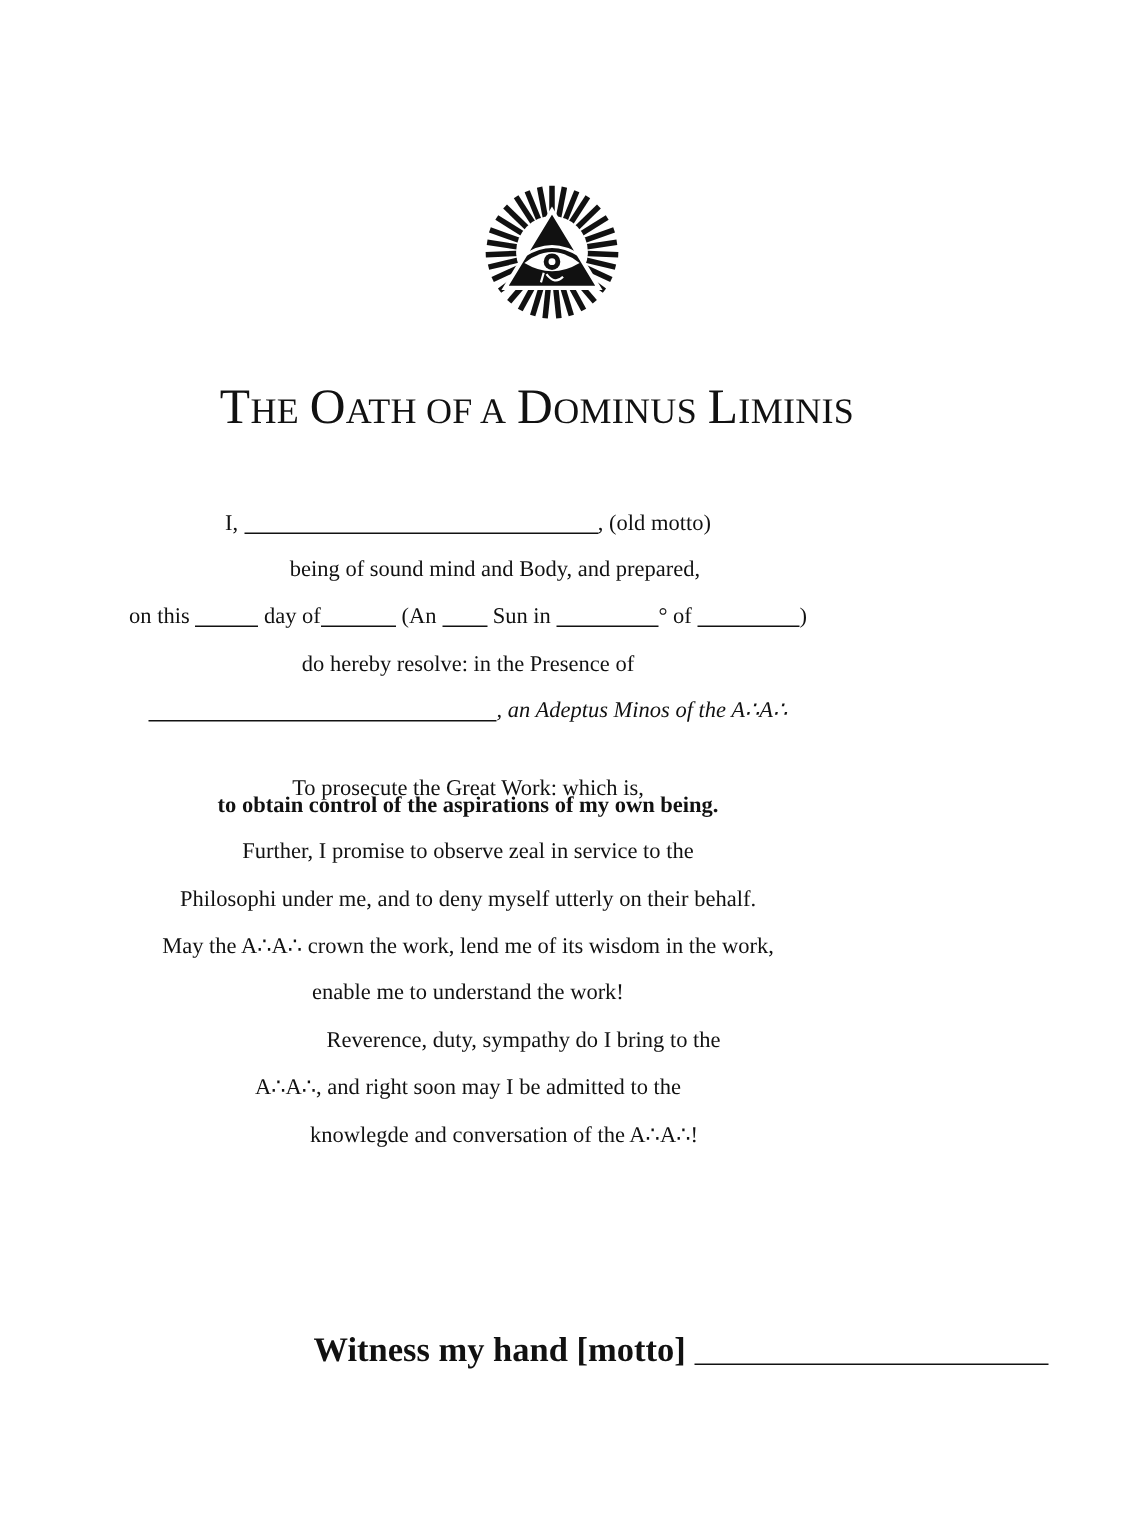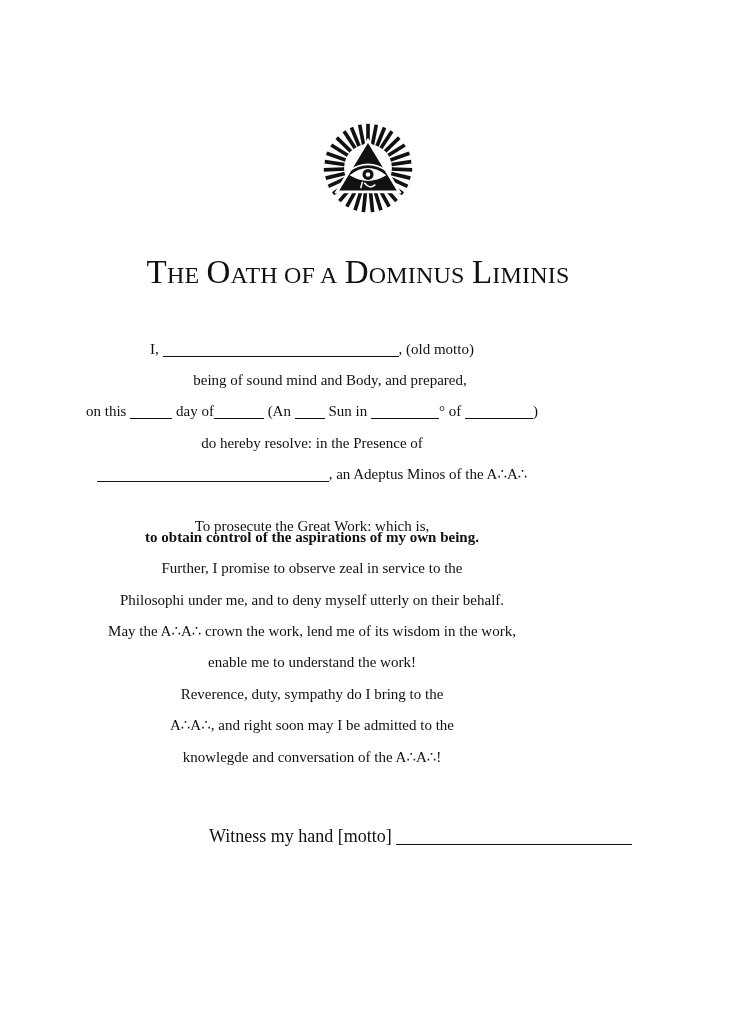--- a/index.html
+++ b/index.html
@@ -47,24 +47,25 @@
     .blank {
       display: inline-block;
       border-bottom: 1.3px solid #111;
       height: 16px;
       vertical-align: baseline;
       margin-bottom: -3px;
     }
     .witness {
       position: absolute;
       left: 209px;
-      top: 824px;
-      font-size: 18px;
+      top: 888px;
+      font-size: 23px;
       line-height: 24px;
       white-space: nowrap;
+      font-weight: bold;
     }
   </style>
 </head>
 <body>
 
 <svg class="emblem" viewBox="0 0 100 100" xmlns="http://www.w3.org/2000/svg">
   <g stroke="#111" stroke-width="4" stroke-linecap="butt">
     <line x1="50" y1="50" x2="50" y2="2"></line>
     <line x1="50" y1="50" x2="59" y2="3"></line>
     <line x1="50" y1="50" x2="41" y2="3"></line>
@@ -126,30 +127,30 @@
   <span>day of</span><span class="blank" style="width:50px;"></span>
   <span>(An</span>
   <span class="blank" style="width:30px;"></span>
   <span>Sun in</span>
   <span class="blank" style="width:68px;"></span><span>° of</span>
   <span class="blank" style="width:68px;"></span><span>)</span>
 </div>
 
 <div class="line" style="top:431px;">do hereby resolve: in the Presence of</div>
 
-<div class="line" style="top:462px;">
+<div class="line" style="top:462px;font-style:italic;">
   <span class="blank" style="width:232px;"></span><span>, an Adeptus Minos of the A∴A∴</span>
 </div>
 
 <div class="line" style="top:514px;">To prosecute the Great Work: which is,</div>
 <div class="line" style="top:525px;font-weight:bold;">to obtain control of the aspirations of my own being.</div>
 <div class="line" style="top:556px;">Further, I promise to observe zeal in service to the</div>
 <div class="line" style="top:588px;">Philosophi under me, and to deny myself utterly on their behalf.</div>
 <div class="line" style="top:619px;">May the A∴A∴ crown the work, lend me of its wisdom in the work,</div>
 <div class="line" style="top:650px;">enable me to understand the work!</div>
-<div class="line" style="top:682px;">Reverence, duty, sympathy do I bring to the</div>
+<div class="line" style="top:682px;margin-left:37px;">Reverence, duty, sympathy do I bring to the</div>
 <div class="line" style="top:713px;">A∴A∴, and right soon may I be admitted to the</div>
-<div class="line" style="top:745px;">knowlegde and conversation of the A∴A∴!</div>
+<div class="line" style="top:745px;margin-left:24px;">knowlegde and conversation of the A∴A∴!</div>
 
 <div class="witness">
   <span>Witness my hand [motto]</span>
   <span class="blank" style="width:236px;"></span>
 </div>
 
 </body></html>

